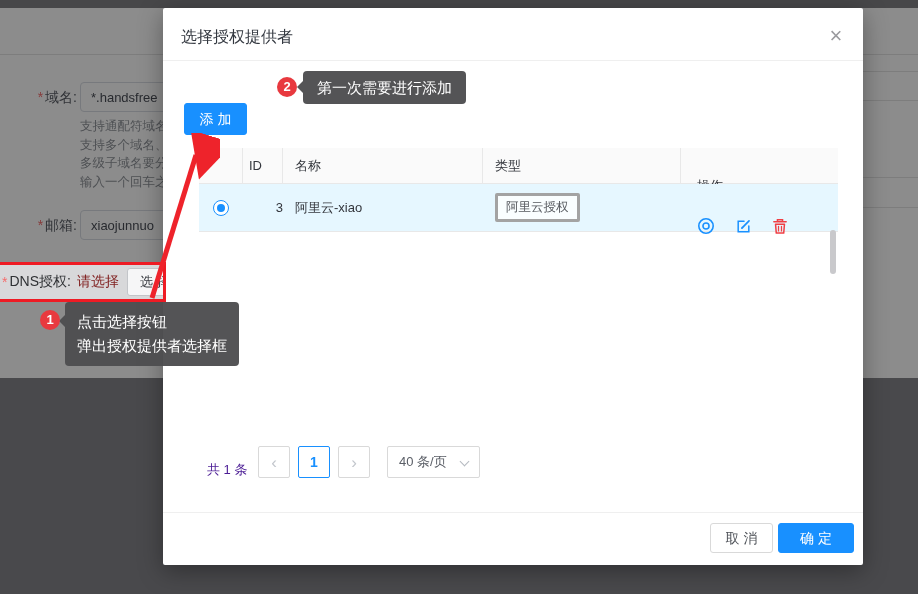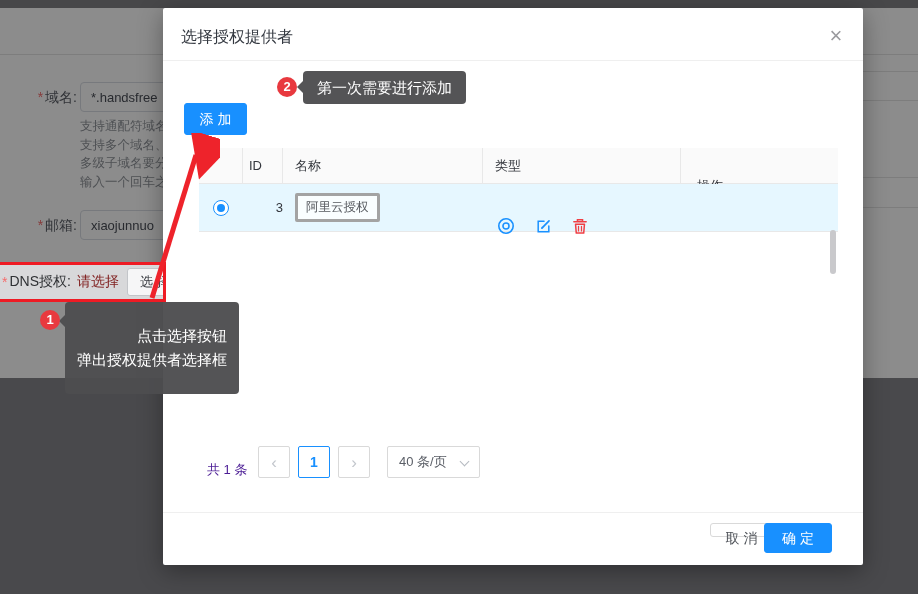--- a/index.html
+++ b/index.html
@@ -27,22 +27,22 @@
   .modal-title { position:absolute; left:18px; top:19px; font-size:16px; color:#333840; }
   .modal-close { position:absolute; left:655px; top:10px; width:36px; height:36px; border:none; background:none;
                  font-size:22px; color:#9a9a9e; cursor:pointer; line-height:36px; text-align:center; }
   .modal-hdiv { position:absolute; left:0; top:52px; width:700px; height:1px; background:#efefef; }
   .footer-div { position:absolute; left:0; top:504px; width:700px; height:1px; background:#efefef; }
 
   .btn { display:inline-block; border-radius:3px; font-size:14px; text-align:center; cursor:pointer; border:1px solid transparent; }
   .btn-primary { background:#1890ff; color:#fff; border-color:#1890ff; }
   .btn-default { background:#fff; color:#4f5359; border-color:#d9d9d9; }
   .add-btn { position:absolute; left:21px; top:95px; width:63px; height:32px; line-height:30px; }
-  .cancel-btn { position:absolute; left:547px; top:515px; width:63px; height:14px; line-height:28px; }
-  .ok-btn { position:absolute; left:601px; top:515px; width:68px; height:30px; line-height:28px; }
+  .cancel-btn { position:absolute; left:547px; top:515px; width:63px; height:30px; line-height:28px; }
+  .ok-btn { position:absolute; left:615px; top:515px; width:76px; height:30px; line-height:28px; }
 
   
   .tbl { position:absolute; left:36px; top:140px; width:639px; font-size:13px; color:#33363c; }
   .tr { display:flex; align-items:center; }
   .thead { height:36px; background:#fafafa; border-bottom:1px solid #e8e8e8; color:#33363c; }
   .tbody-row { height:48px; background:#e6f7ff; border-bottom:1px solid #e8e8e8; position:relative; }
   .c-radio { width:44px; display:flex; justify-content:center; align-items:center; align-self:stretch; }
   .c-id { width:40px; padding-left:6px; align-self:center;text-align:right; }
   .c-name { width:200px; padding-left:12px; }
   .c-type { width:198px; padding-left:12px; }
@@ -72,21 +72,21 @@
   .spotlight .ph { color:#7f1d1d; margin:0 8px 0 6px; }
   .sel-btn { height:28px; padding:0 12px; border:1px solid #c3c5c9; border-radius:3px; background:#f6f6f7;
              font-size:13px; color:#33363c; line-height:26px; flex:none; cursor:pointer; }
   .badge { position:absolute; width:20px; height:20px; border-radius:50%; background:#e8393f; color:#fff;
            font-size:13px; font-weight:bold; text-align:center; line-height:20px; z-index:32; }
   .tip { position:absolute; background:rgba(77,77,79,0.96); color:#fff; border-radius:4px; z-index:31;
          font-size:15px; }
   .tip .tri { position:absolute; left:-6px; width:0; height:0; border-top:6px solid transparent;
               border-bottom:6px solid transparent; border-right:6px solid rgba(77,77,79,0.96); }
   .tip2 { left:303px; top:71px; height:33px; line-height:33px; padding:0 14px; }
-  .tip1 { left:65px; top:302px; padding:22px 12px; line-height:24px;text-align:right; }
+  .tip1 { left:65px; top:302px; padding:8px 12px; line-height:24px; }
   .arrow-svg { position:absolute; left:130px; top:133px; z-index:31; }
 </style>
 </head>
 <body>
 
 <div class="stage">
 
   <div class="topbar"></div>
   <div class="card">
     <div class="hline" style="left:0; top:46px; width:918px;"></div>
@@ -122,20 +122,21 @@
         <div class="c-id">ID</div>
         <div class="c-name">名称</div>
         <div class="c-type">类型</div>
         <div class="c-act" style="border:none;">操作</div>
       </div>
       <div class="tr tbody-row">
         <div class="c-radio">
             <span class="radio"></span>
           </div>
         <div class="c-id">3</div>
+        <div class="c-name">阿里云-xiao</div>
         <div class="c-type"><span class="tag">阿里云授权</span></div>
         <div class="c-act">
           <button class="icon-btn">
               <span>
             <svg width="18" height="18" viewBox="0 0 16 16">
                   <circle cx="8" cy="8" r="6.4" fill="none" stroke="#1890ff" stroke-width="1.4"></circle>
                   <circle cx="8" cy="8" r="2.7" fill="none" stroke="#1890ff" stroke-width="1.4"></circle>
                 </svg>
           </span>
             </button>

